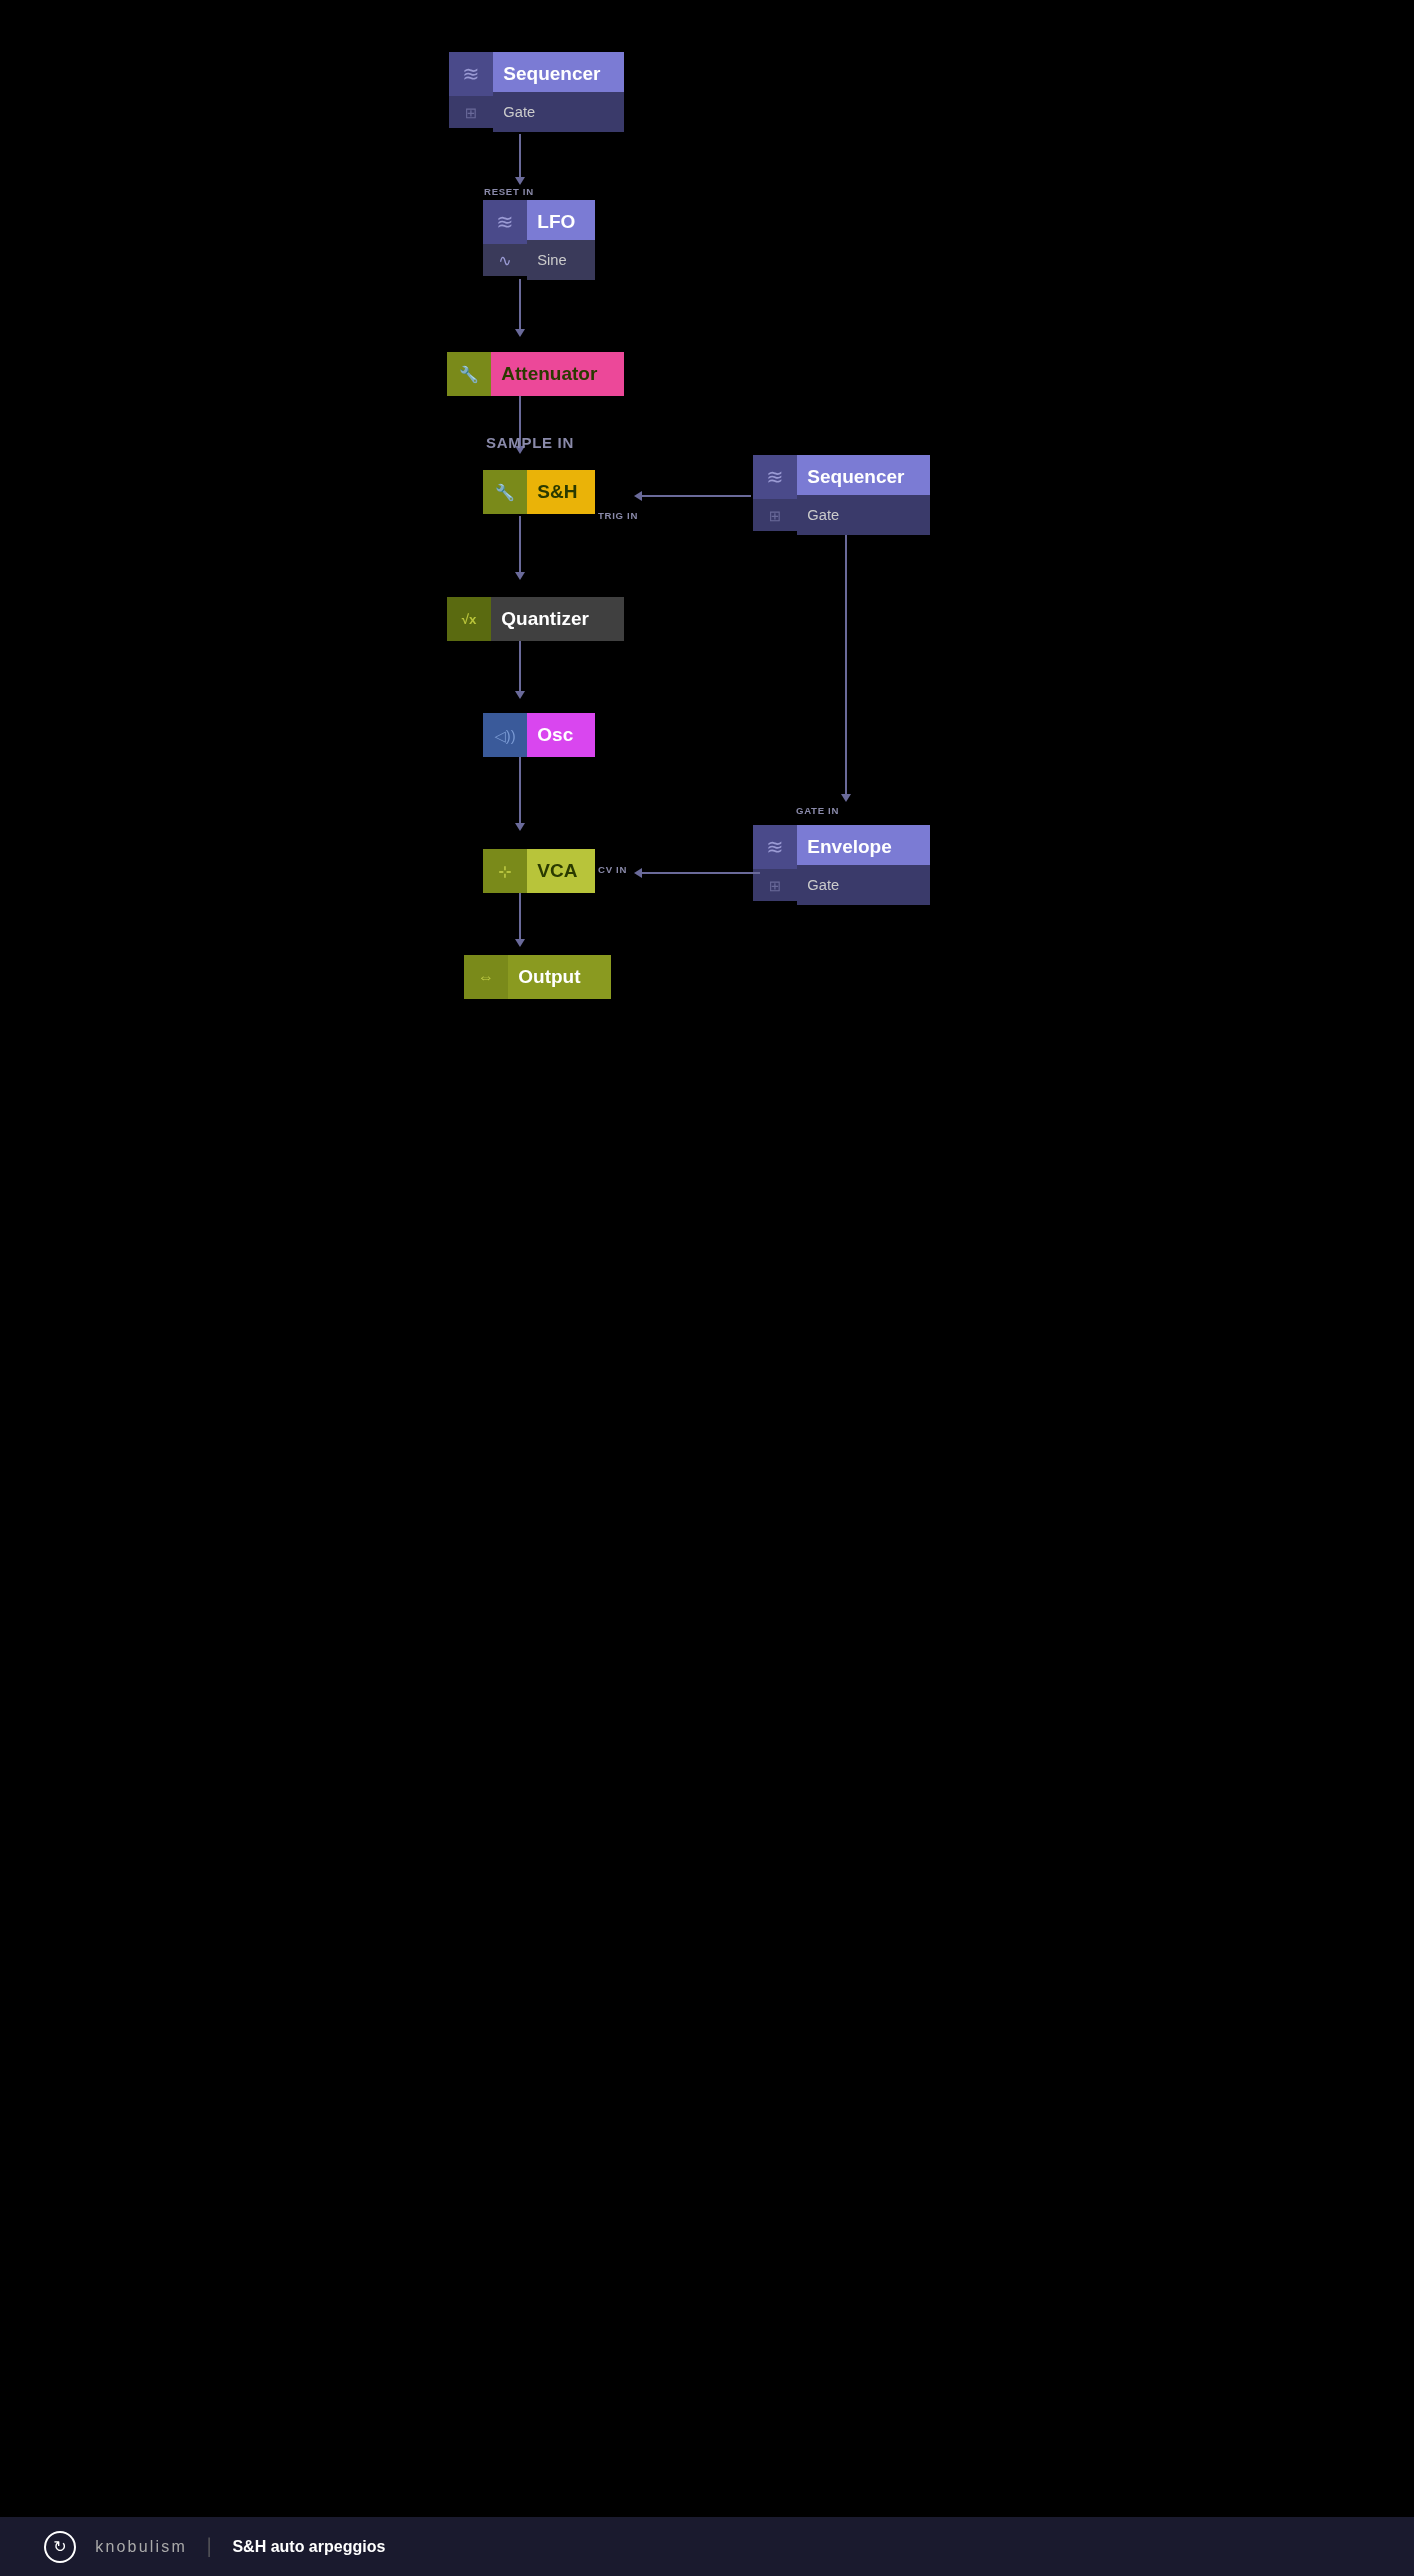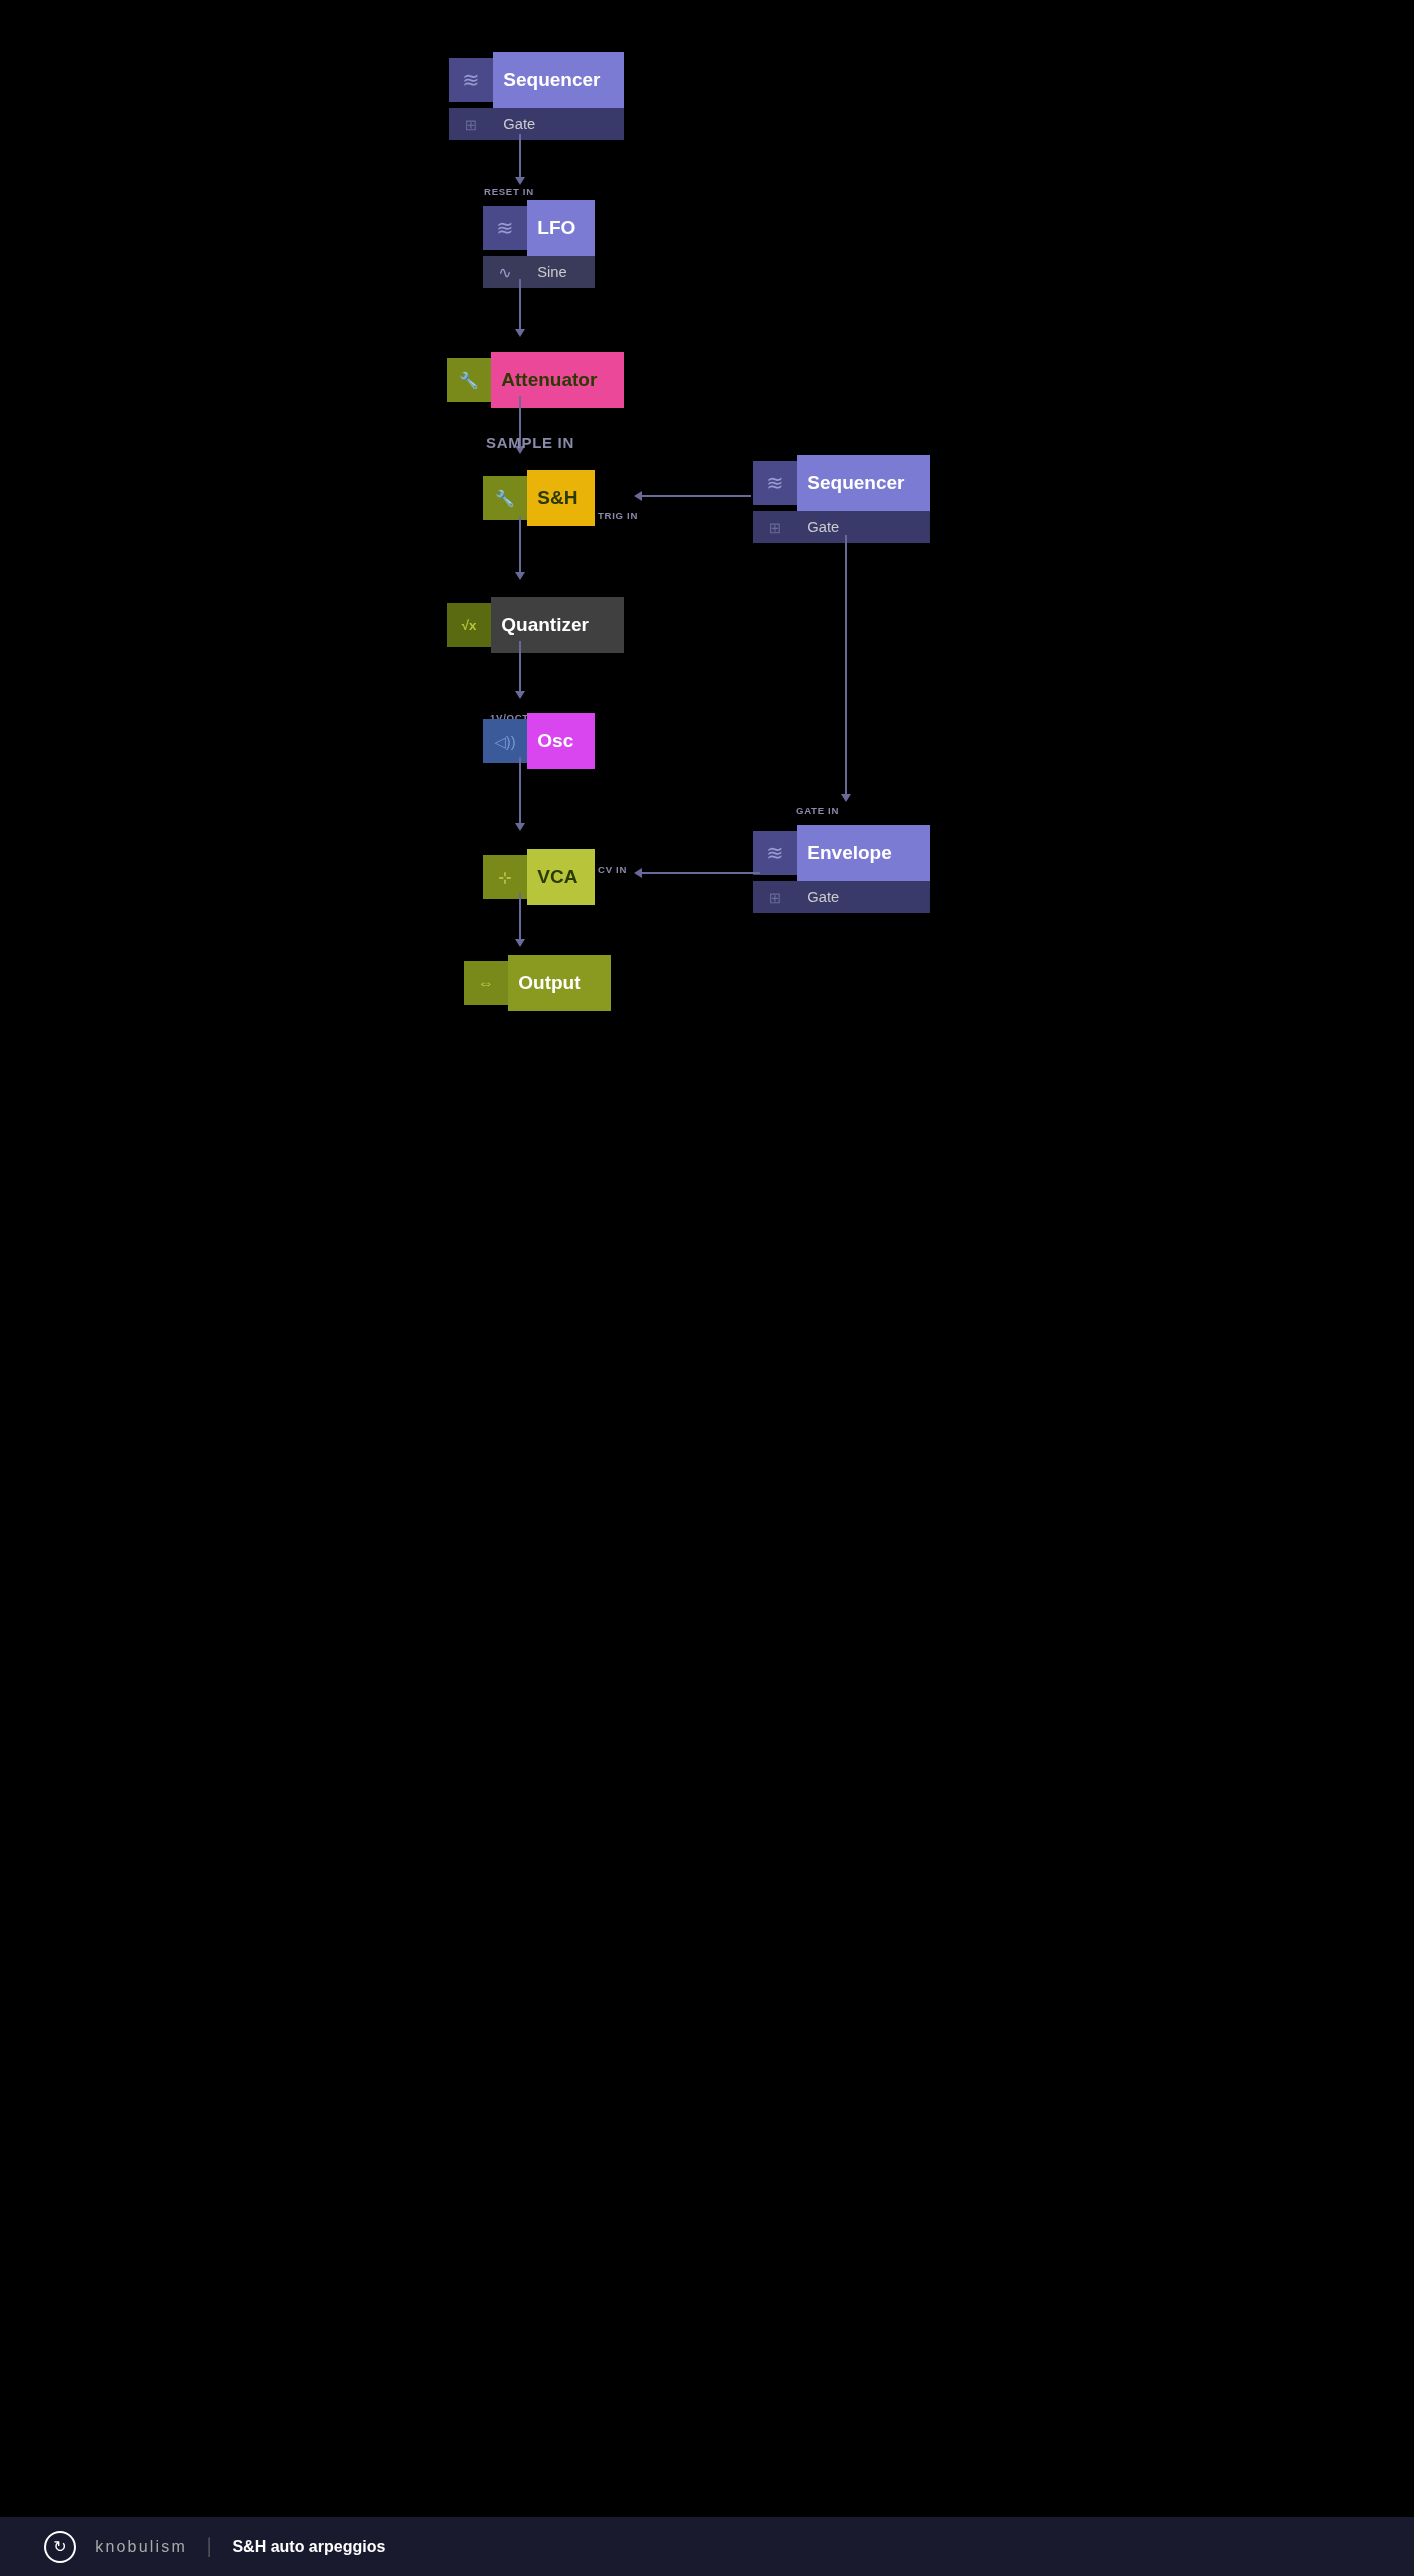--- a/index.html
+++ b/index.html
@@ -34,21 +34,21 @@
       height: 44px;
       display: flex;
       align-items: center;
       justify-content: center;
       font-size: 16px;
       flex-shrink: 0;
     }
 
     .module-title {
       flex: 1;
-      height: 56px;
+      height: 44px;
       display: flex;
       align-items: center;
       padding-left: 10.3px;
       font-size: 19px;
       font-weight: bold;
       color: #fff;
     }
 
     .module-footer {
       display: flex;
@@ -60,21 +60,21 @@
       width: 44px;
       height: 32px;
       display: flex;
       align-items: center;
       justify-content: center;
       font-size: 13.3px;
     }
 
     .module-footer-label {
       flex: 1;
-      height: 32px;
+      height: 40px;
       display: flex;
       align-items: center;
       padding-left: 10.3px;
       font-size: 14.7px;
       color: #ccc;
     }
 
     
     .purple-dark { background: #4a4a8a; }
     .purple-light { background: #7b7bd4; }

